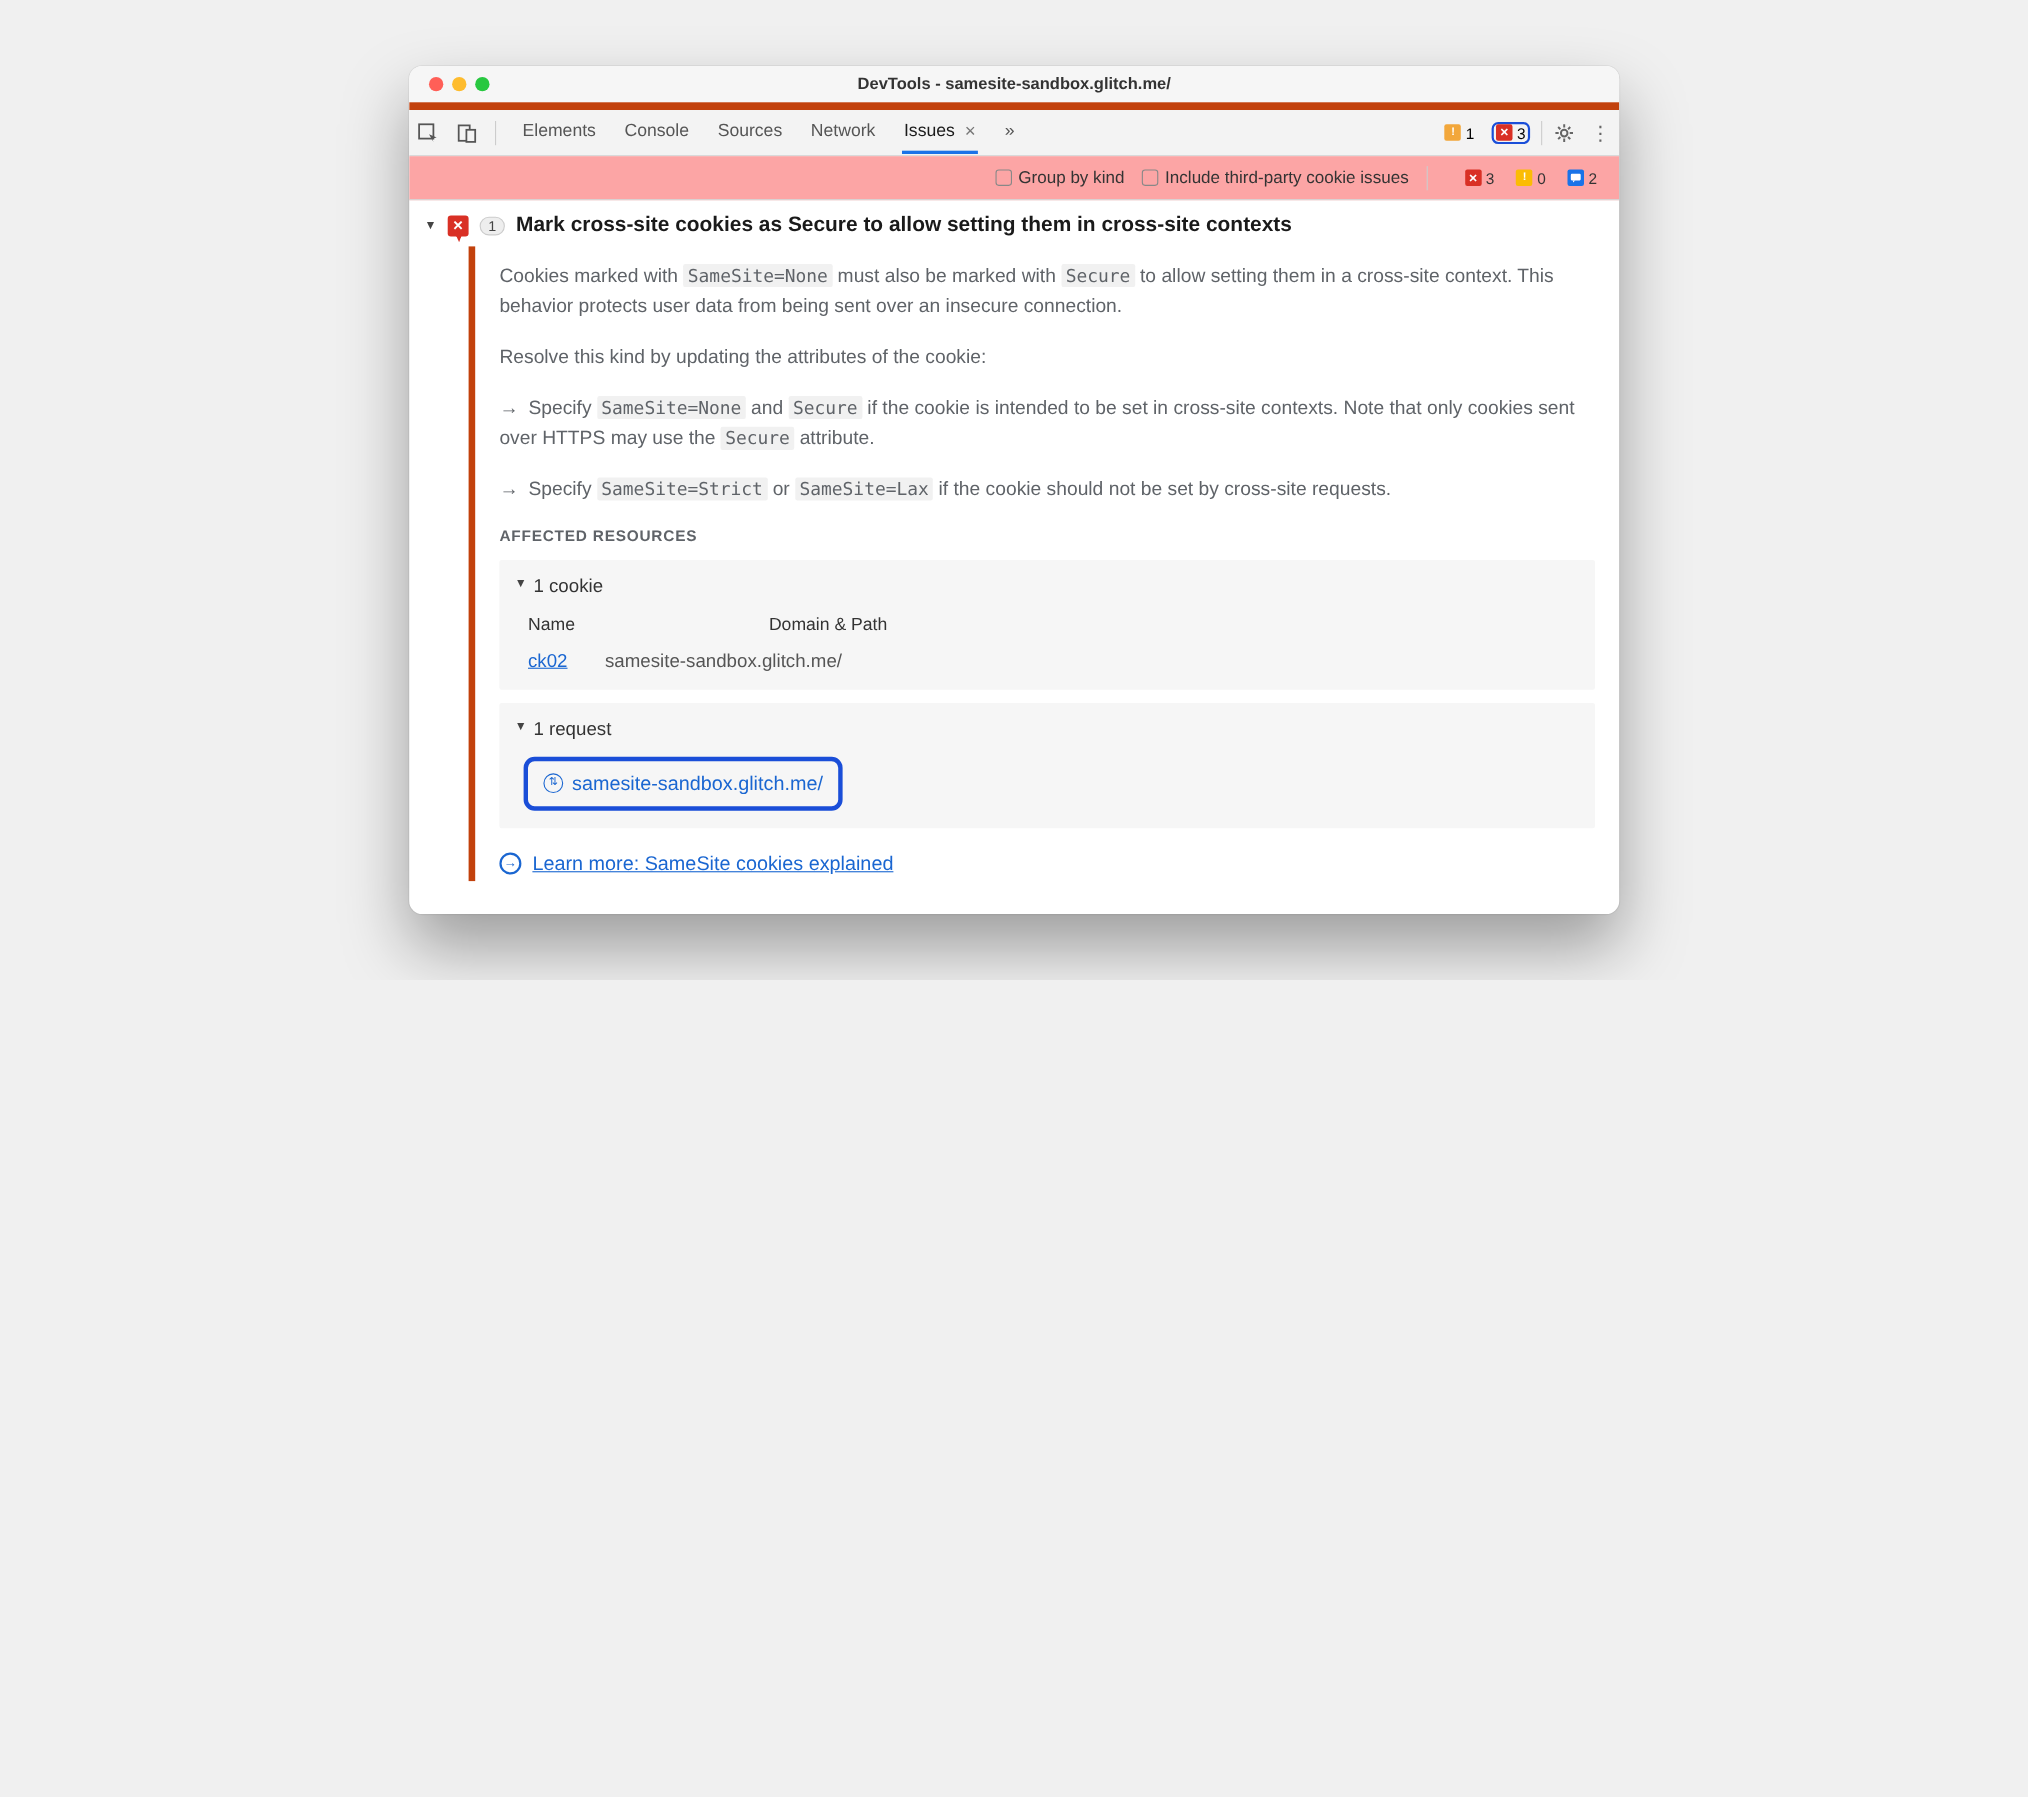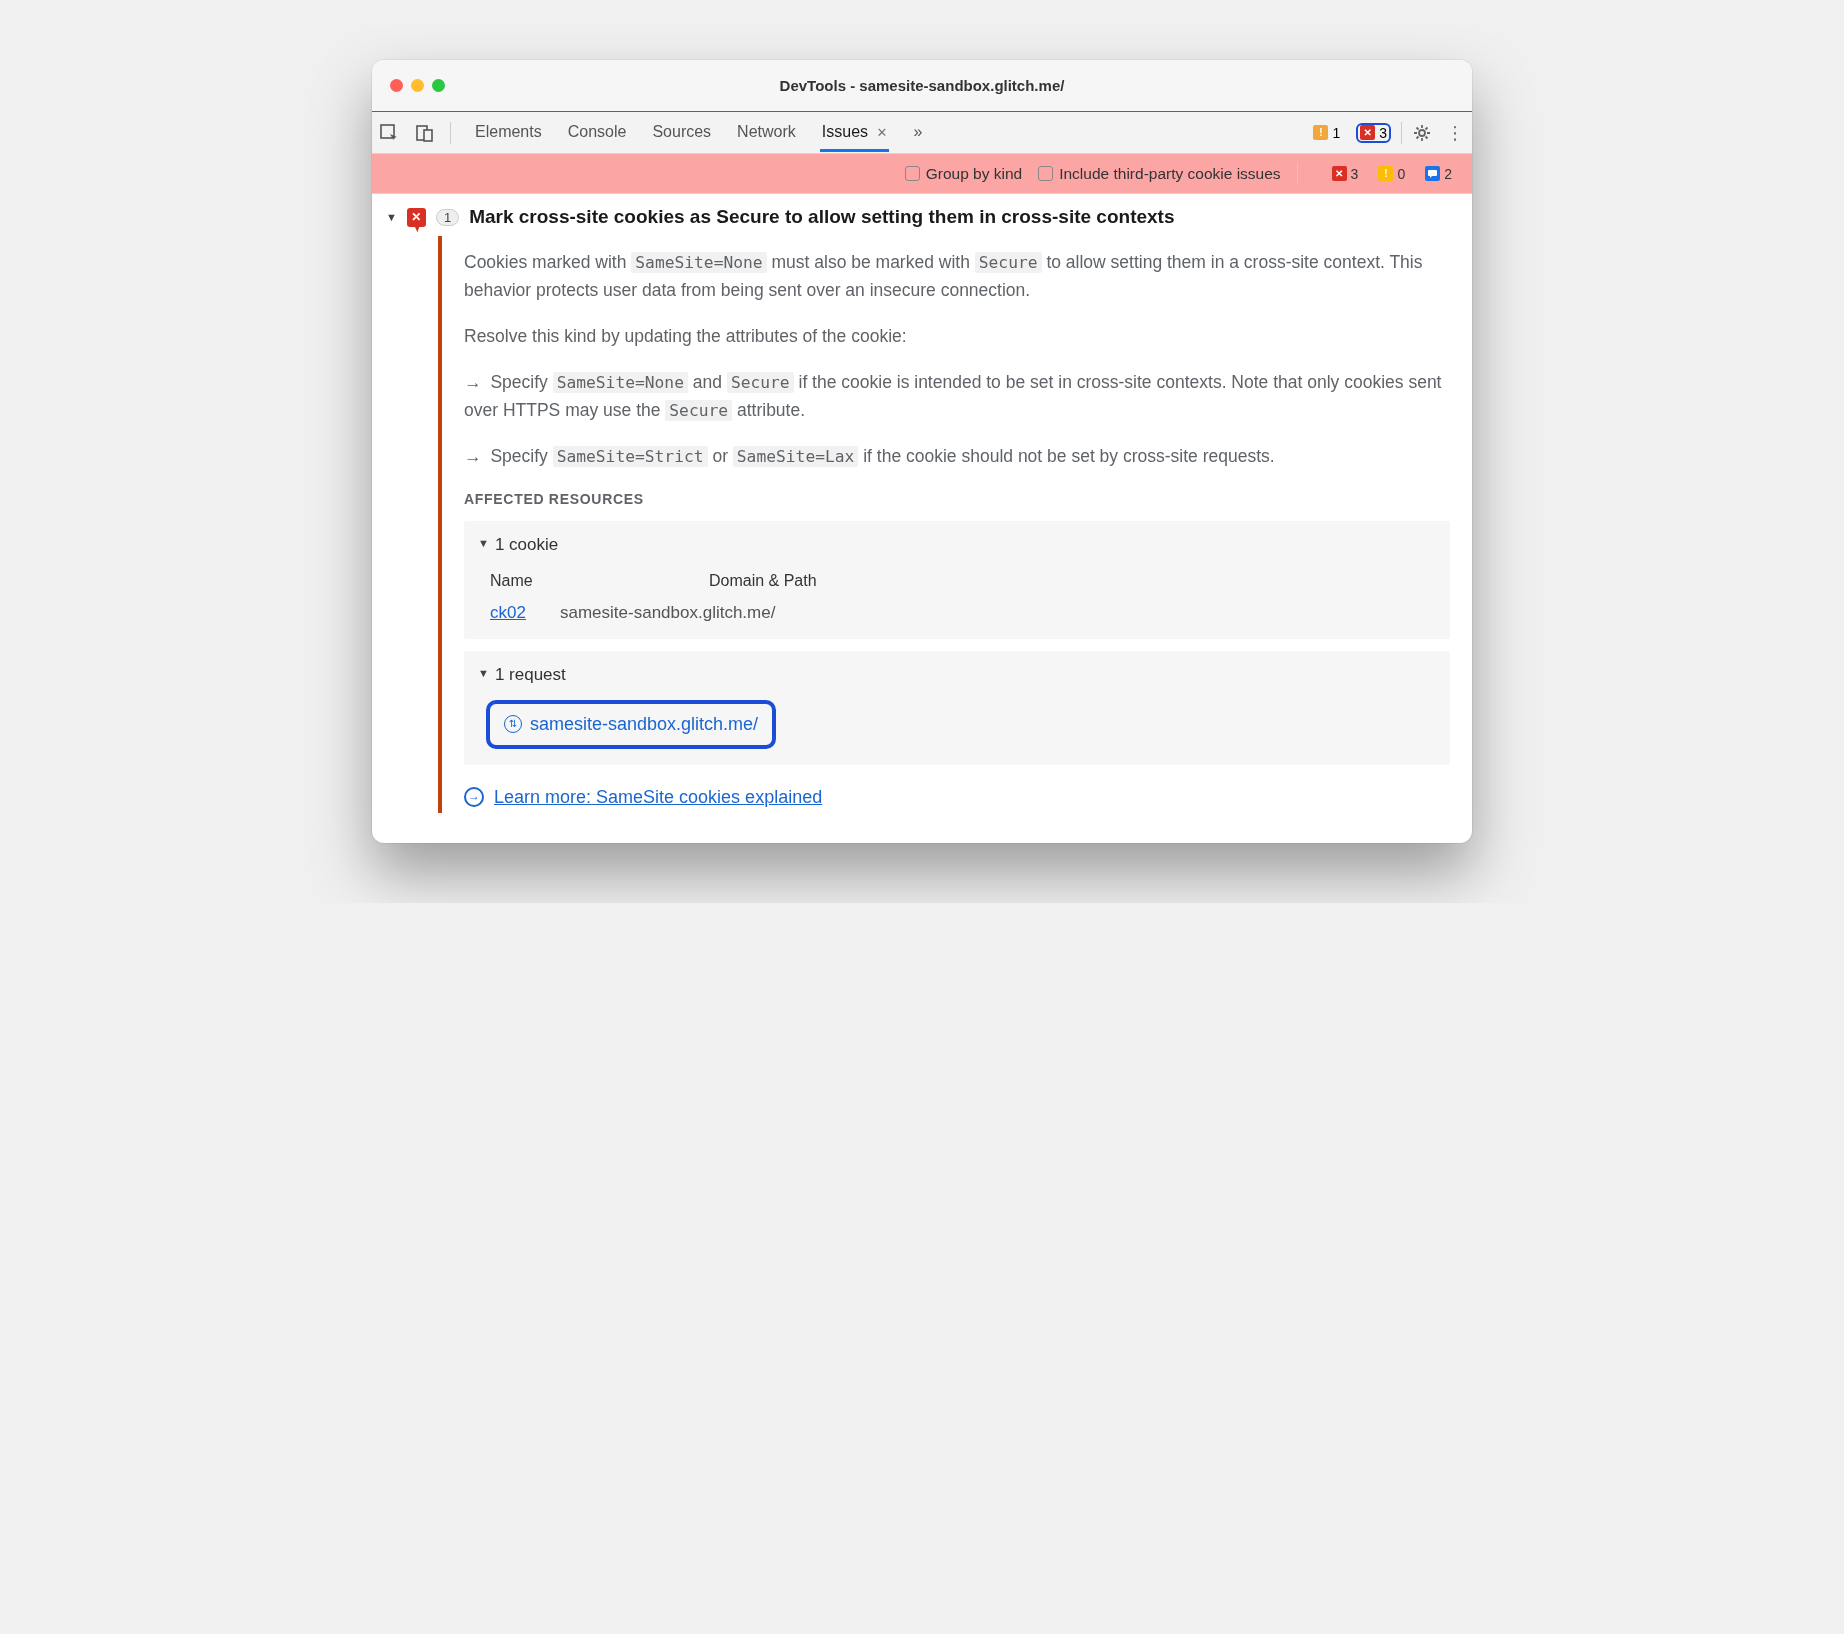--- a/index.html
+++ b/index.html
@@ -10,27 +10,27 @@
   }
   .window {
     width: 1100px;
     margin: 0 auto;
     background: #fff;
     border-radius: 12px;
     box-shadow: 0 30px 60px rgba(0,0,0,0.35), 0 0 0 1px rgba(0,0,0,0.05);
     overflow: hidden;
   }
   .titlebar {
-    height: 52px;
+    height: 40px;
     background: #f6f6f6;
     display: flex;
     align-items: center;
     padding: 0 18px;
     position: relative;
-    border-bottom: 1px solid #c2410c;
+    border-bottom: 7px solid #c2410c;
   }
   .traffic {
     display: flex;
     gap: 8px;
   }
   .dot { width: 13px; height: 13px; border-radius: 50%; }
   .dot.red { background: #ff5f57; }
   .dot.yellow { background: #febc2e; }
   .dot.green { background: #28c840; }
   .titletext {
@@ -157,22 +157,22 @@
   .count-pill {
     background:#eee;
     border:1px solid #ccc;
     border-radius: 9px;
     padding: 0 7px;
     font-size: 13px;
     font-weight: 500;
     color:#444;
   }
   .issue-body {
-    margin-left: 52px;
-    border-left: 4px solid #c2410c;
+    margin-left: 40px;
+    border-left: 6px solid #c2410c;
     padding: 12px 8px 2px 22px;
     color: #5f6368;
     line-height: 1.6;
     font-size: 17.5px;
   }
   .issue-body p { margin-bottom: 18px; }
   code {
     font-family: ui-monospace, Menlo, Consolas, monospace;
     background: #f1f1f1;
     padding: 1px 4px;

